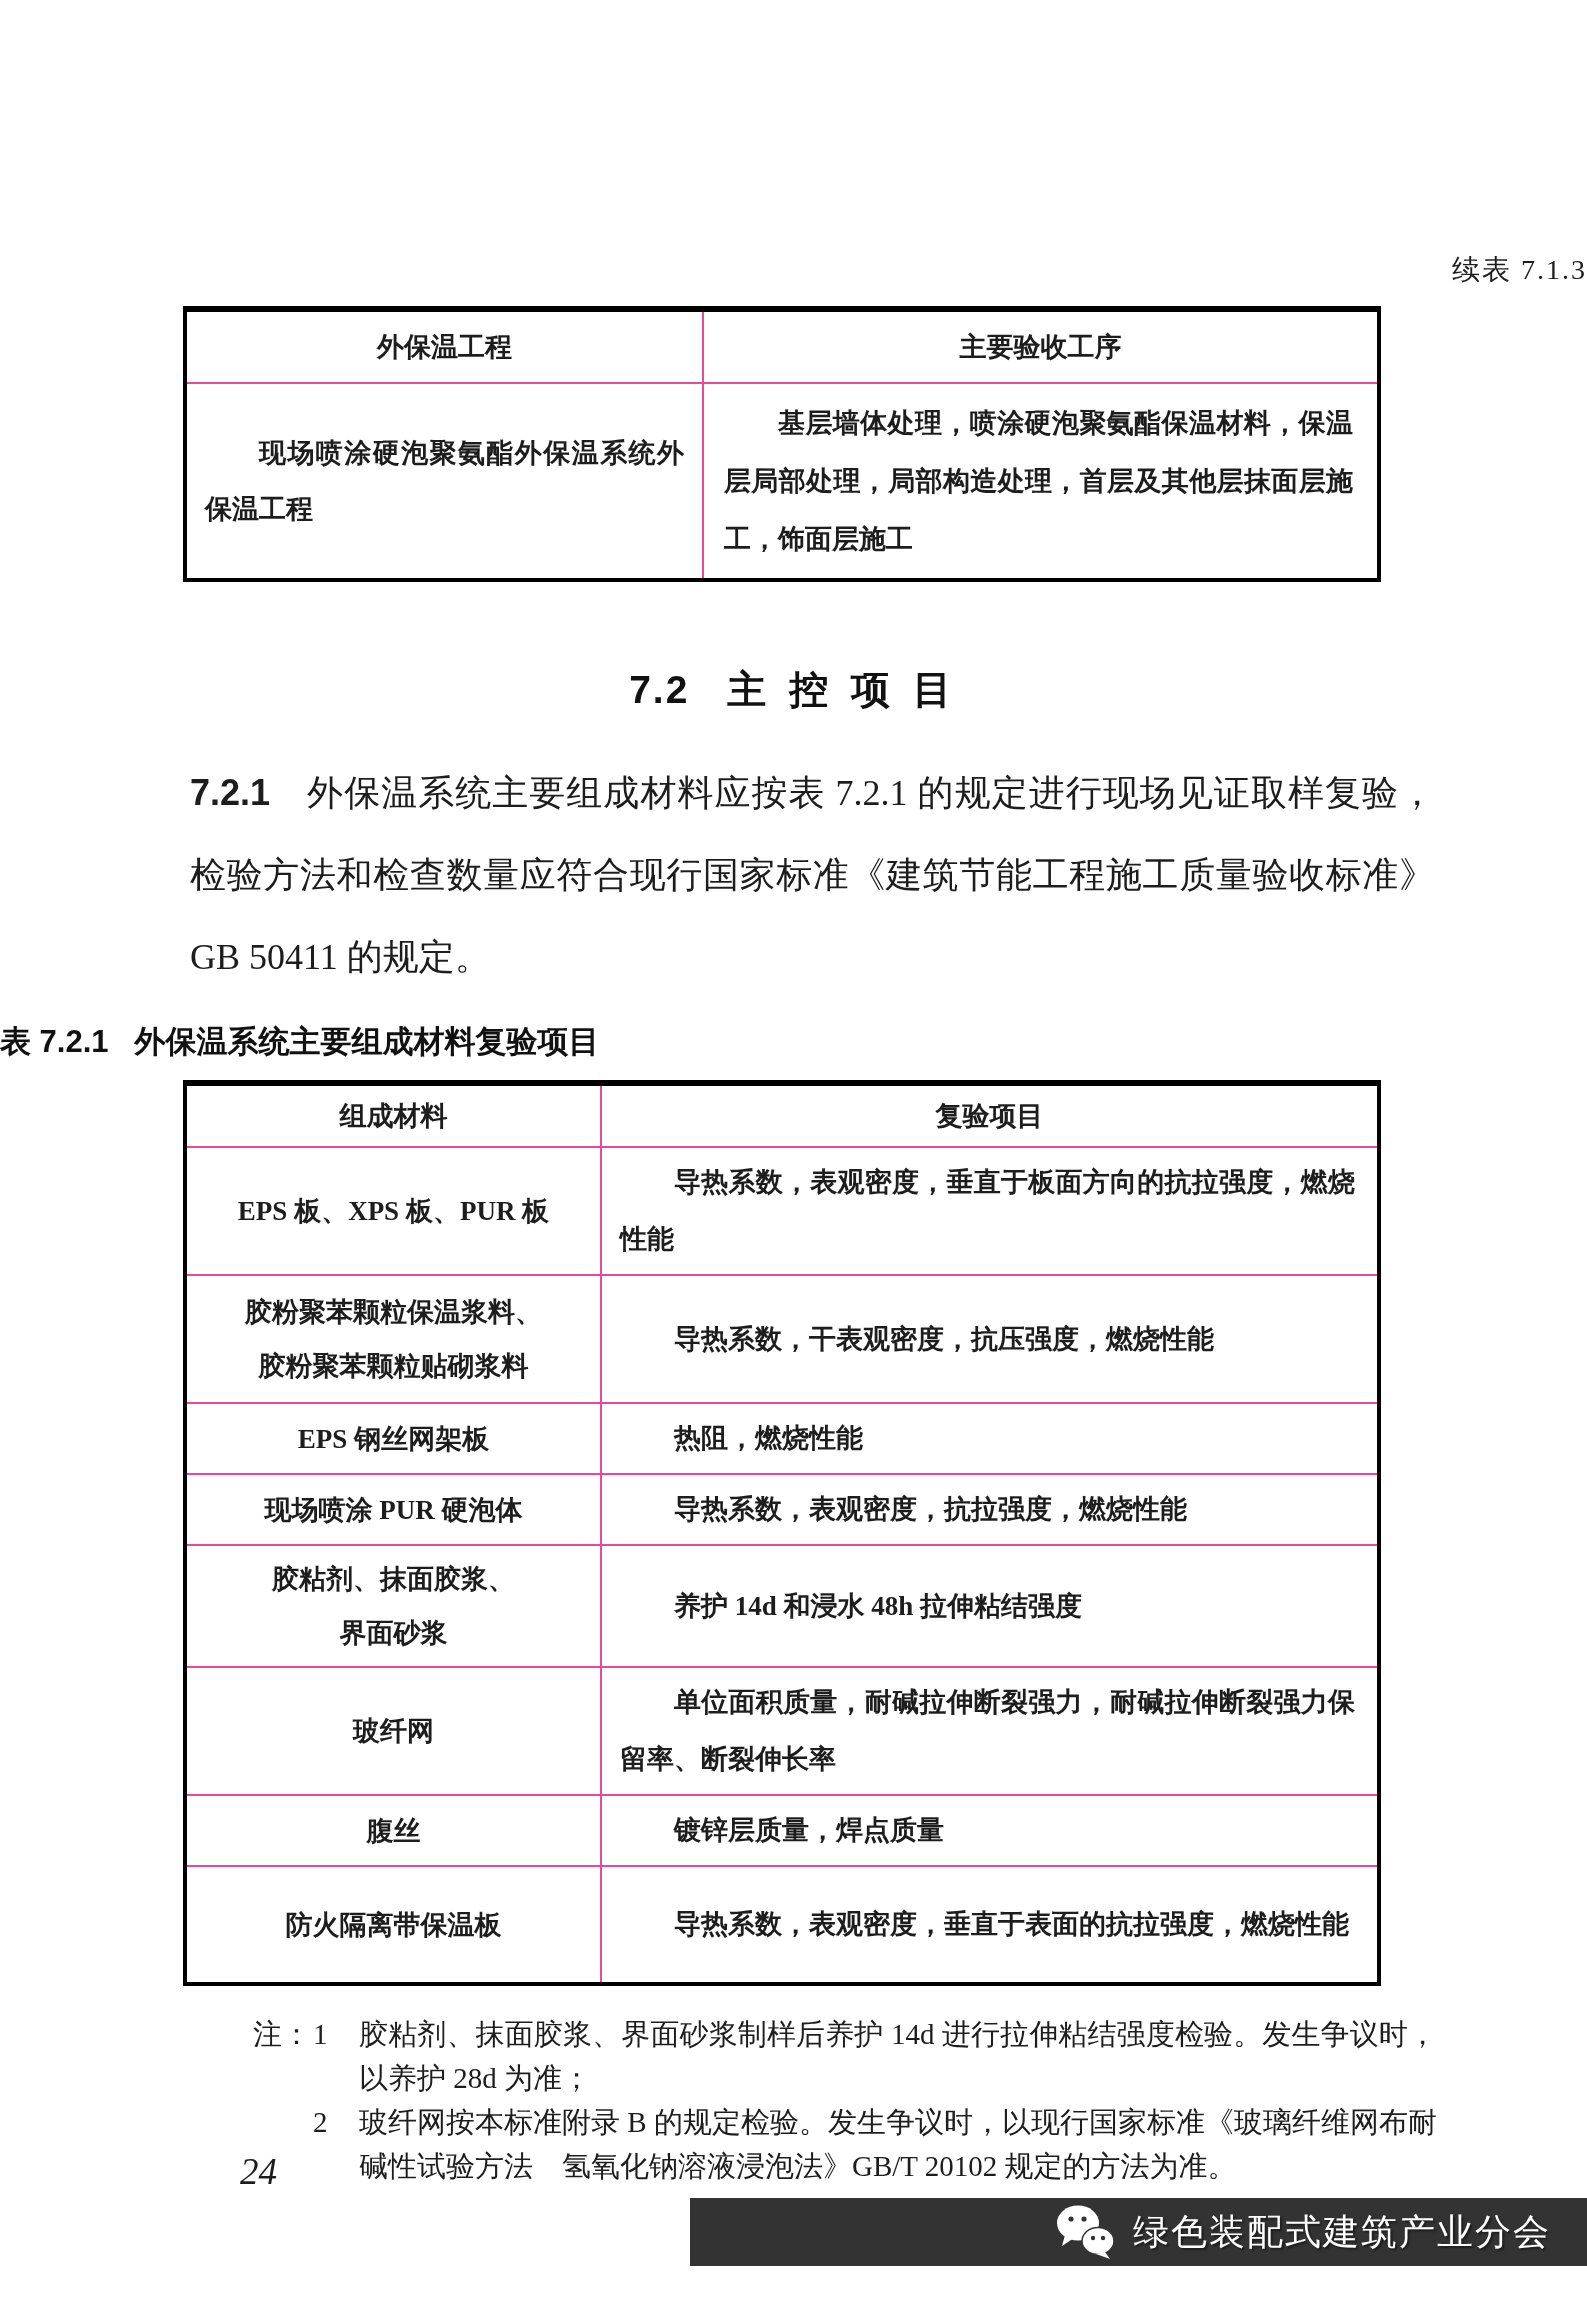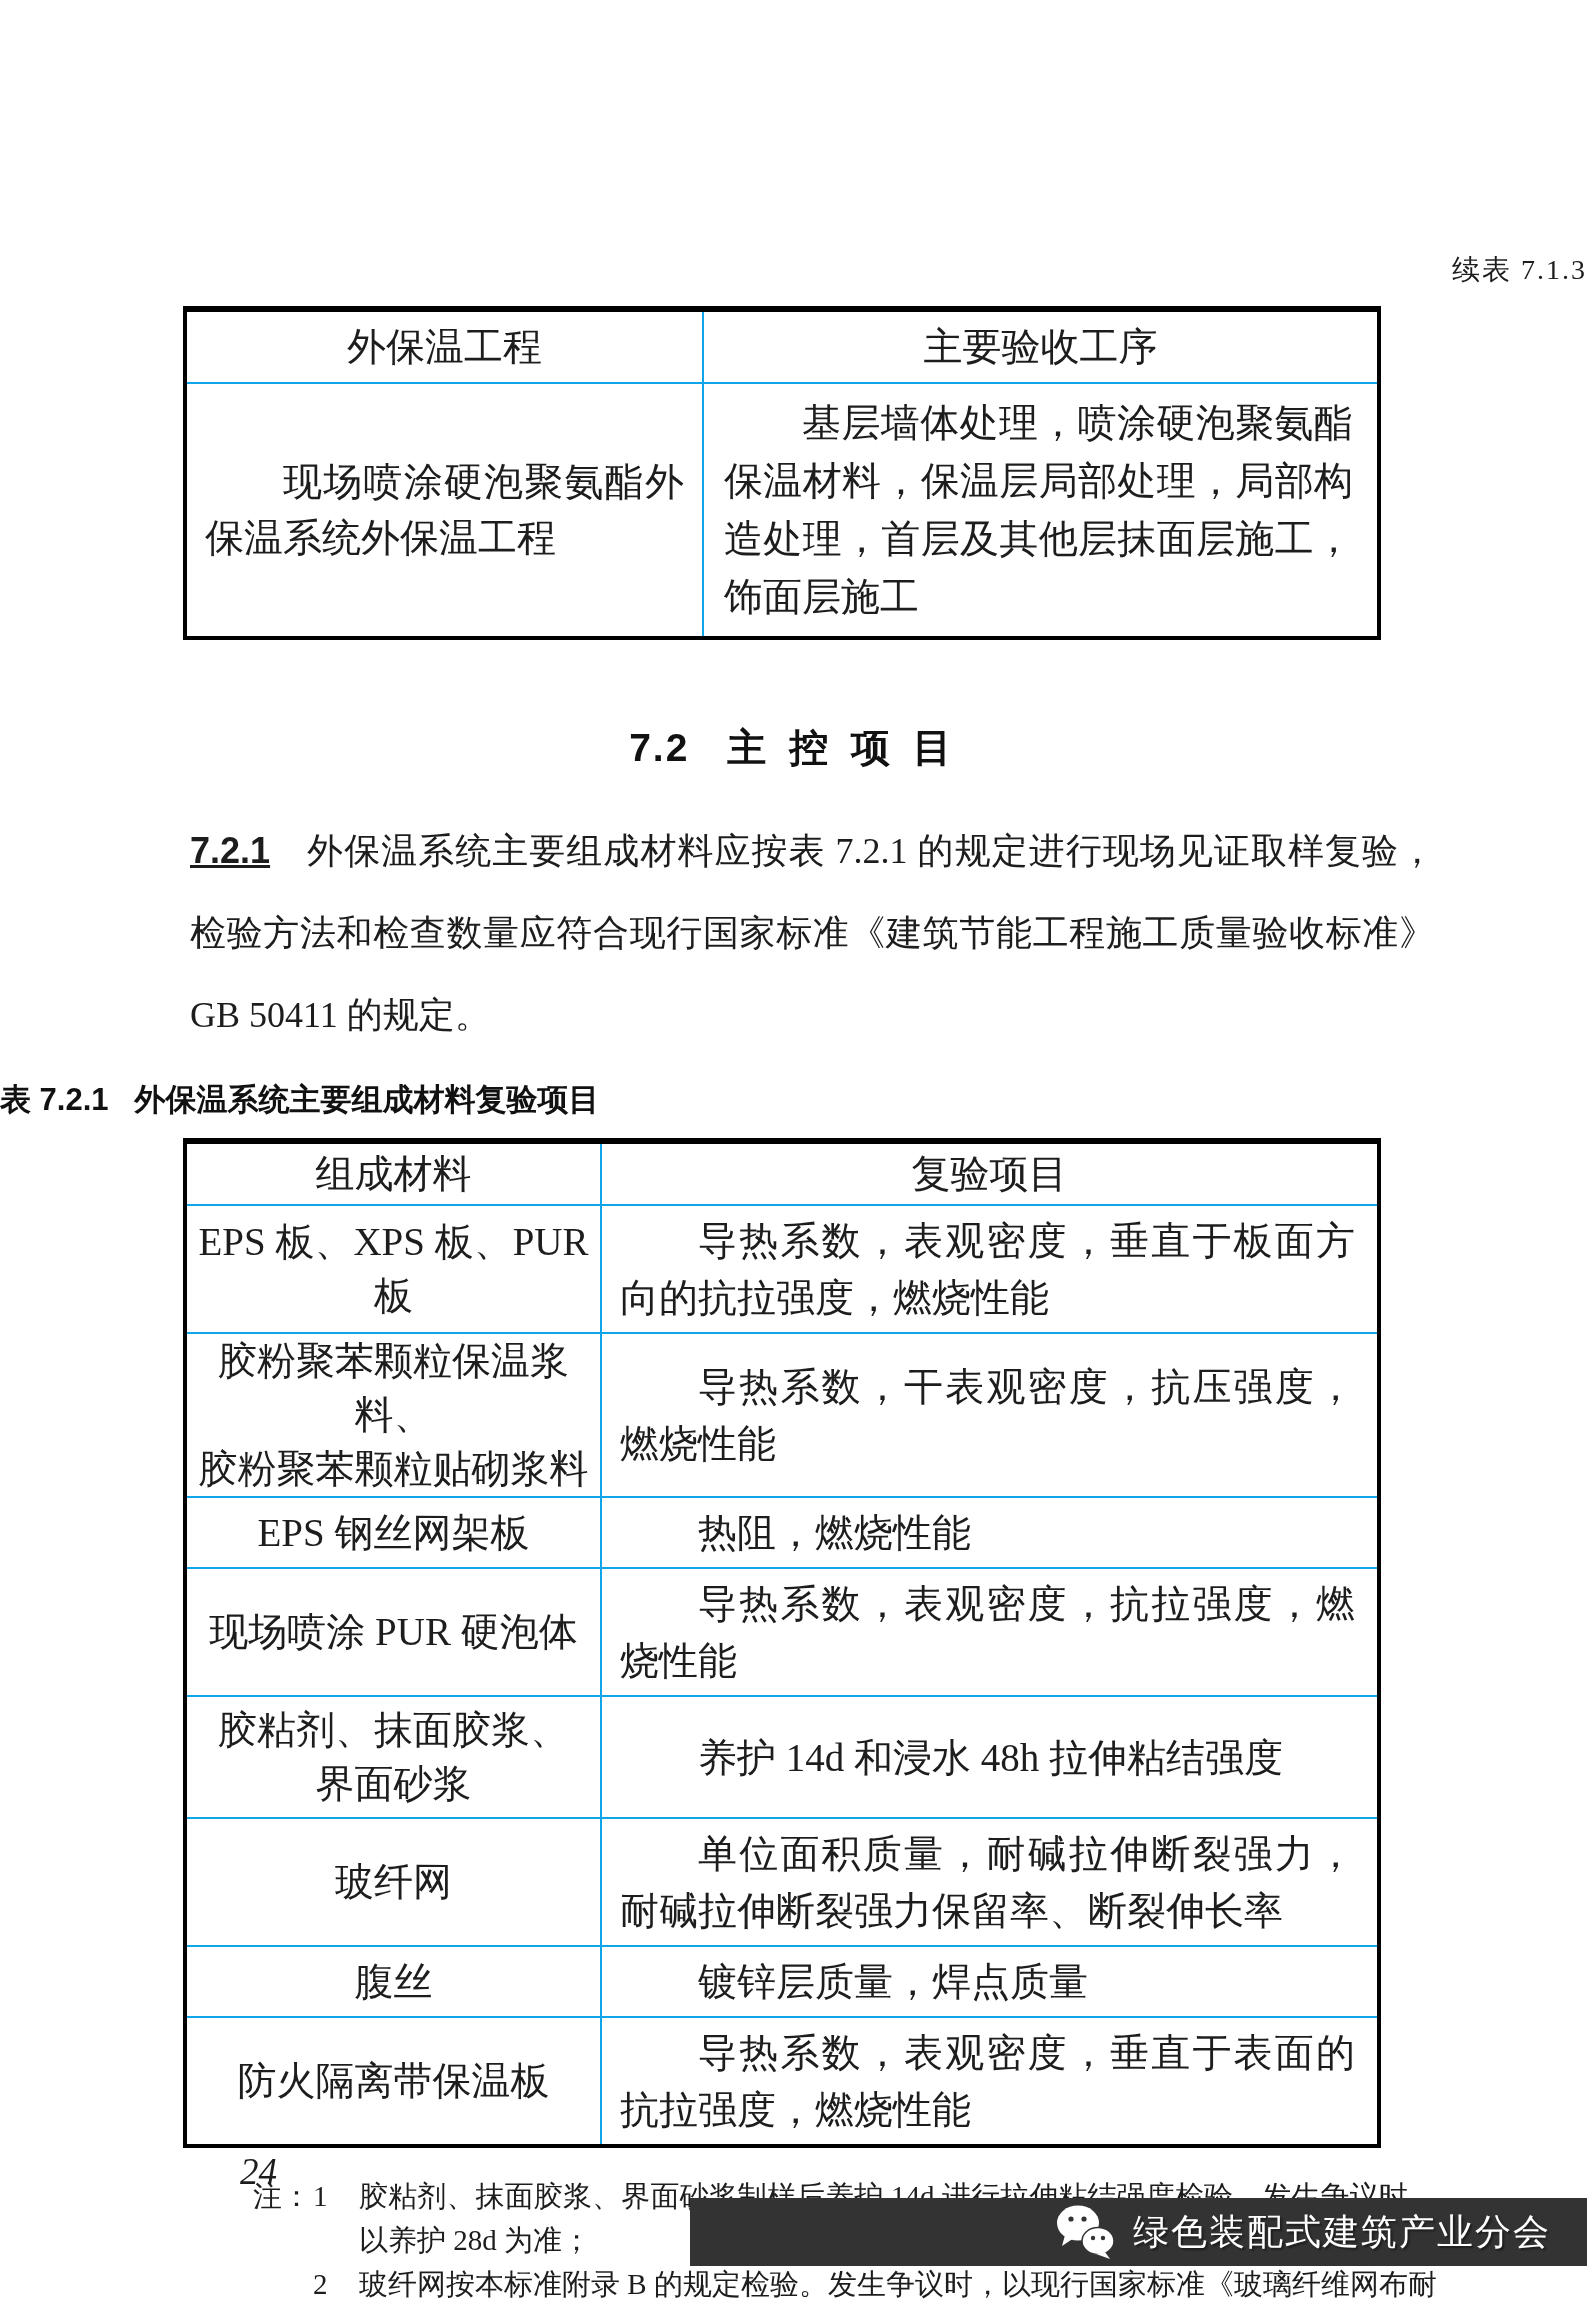--- a/index.html
+++ b/index.html
@@ -25,23 +25,23 @@
   
   table.std {
     border-collapse: collapse;
     margin-left: 183px;
     width: 1198px;
     table-layout: fixed;
     border: 4px solid #000;
     border-top-width: 6px;
   }
   table.std td, table.std th {
-    border: 2px solid #0ea5e9;
-    font-weight: normal;
-    font-size: 39px;
+    border: 2px solid #ec4899;
+    font-weight: bold;
+    font-size: 27px;
     vertical-align: middle;
     box-sizing: border-box;
   }
   table.std th { text-align: center; }
 
   table.t1 { margin-top: 16px; }
   .t1 col.c1 { width: 518px; }
   .t1 tr.hdr { height: 74px; }
   .t1 tr.data { height: 172px; }
   .t1 td.proj {
@@ -98,21 +98,20 @@
   .clause {
     margin: 38px 152px 0 190px;
     font-size: 36px;
     line-height: 82px;
     text-align: justify;
   }
   .clause .clause-num {
     font-family: "Liberation Sans", sans-serif;
     font-weight: bold;
     padding-right: 36px;
-    text-decoration: underline;
   }
 
   
   .tbl-caption {
     margin-top: 24px;
     text-align: left;
     font-family: "Liberation Sans", sans-serif;
     font-weight: bold;
     font-size: 31px;
     line-height: 40px;

